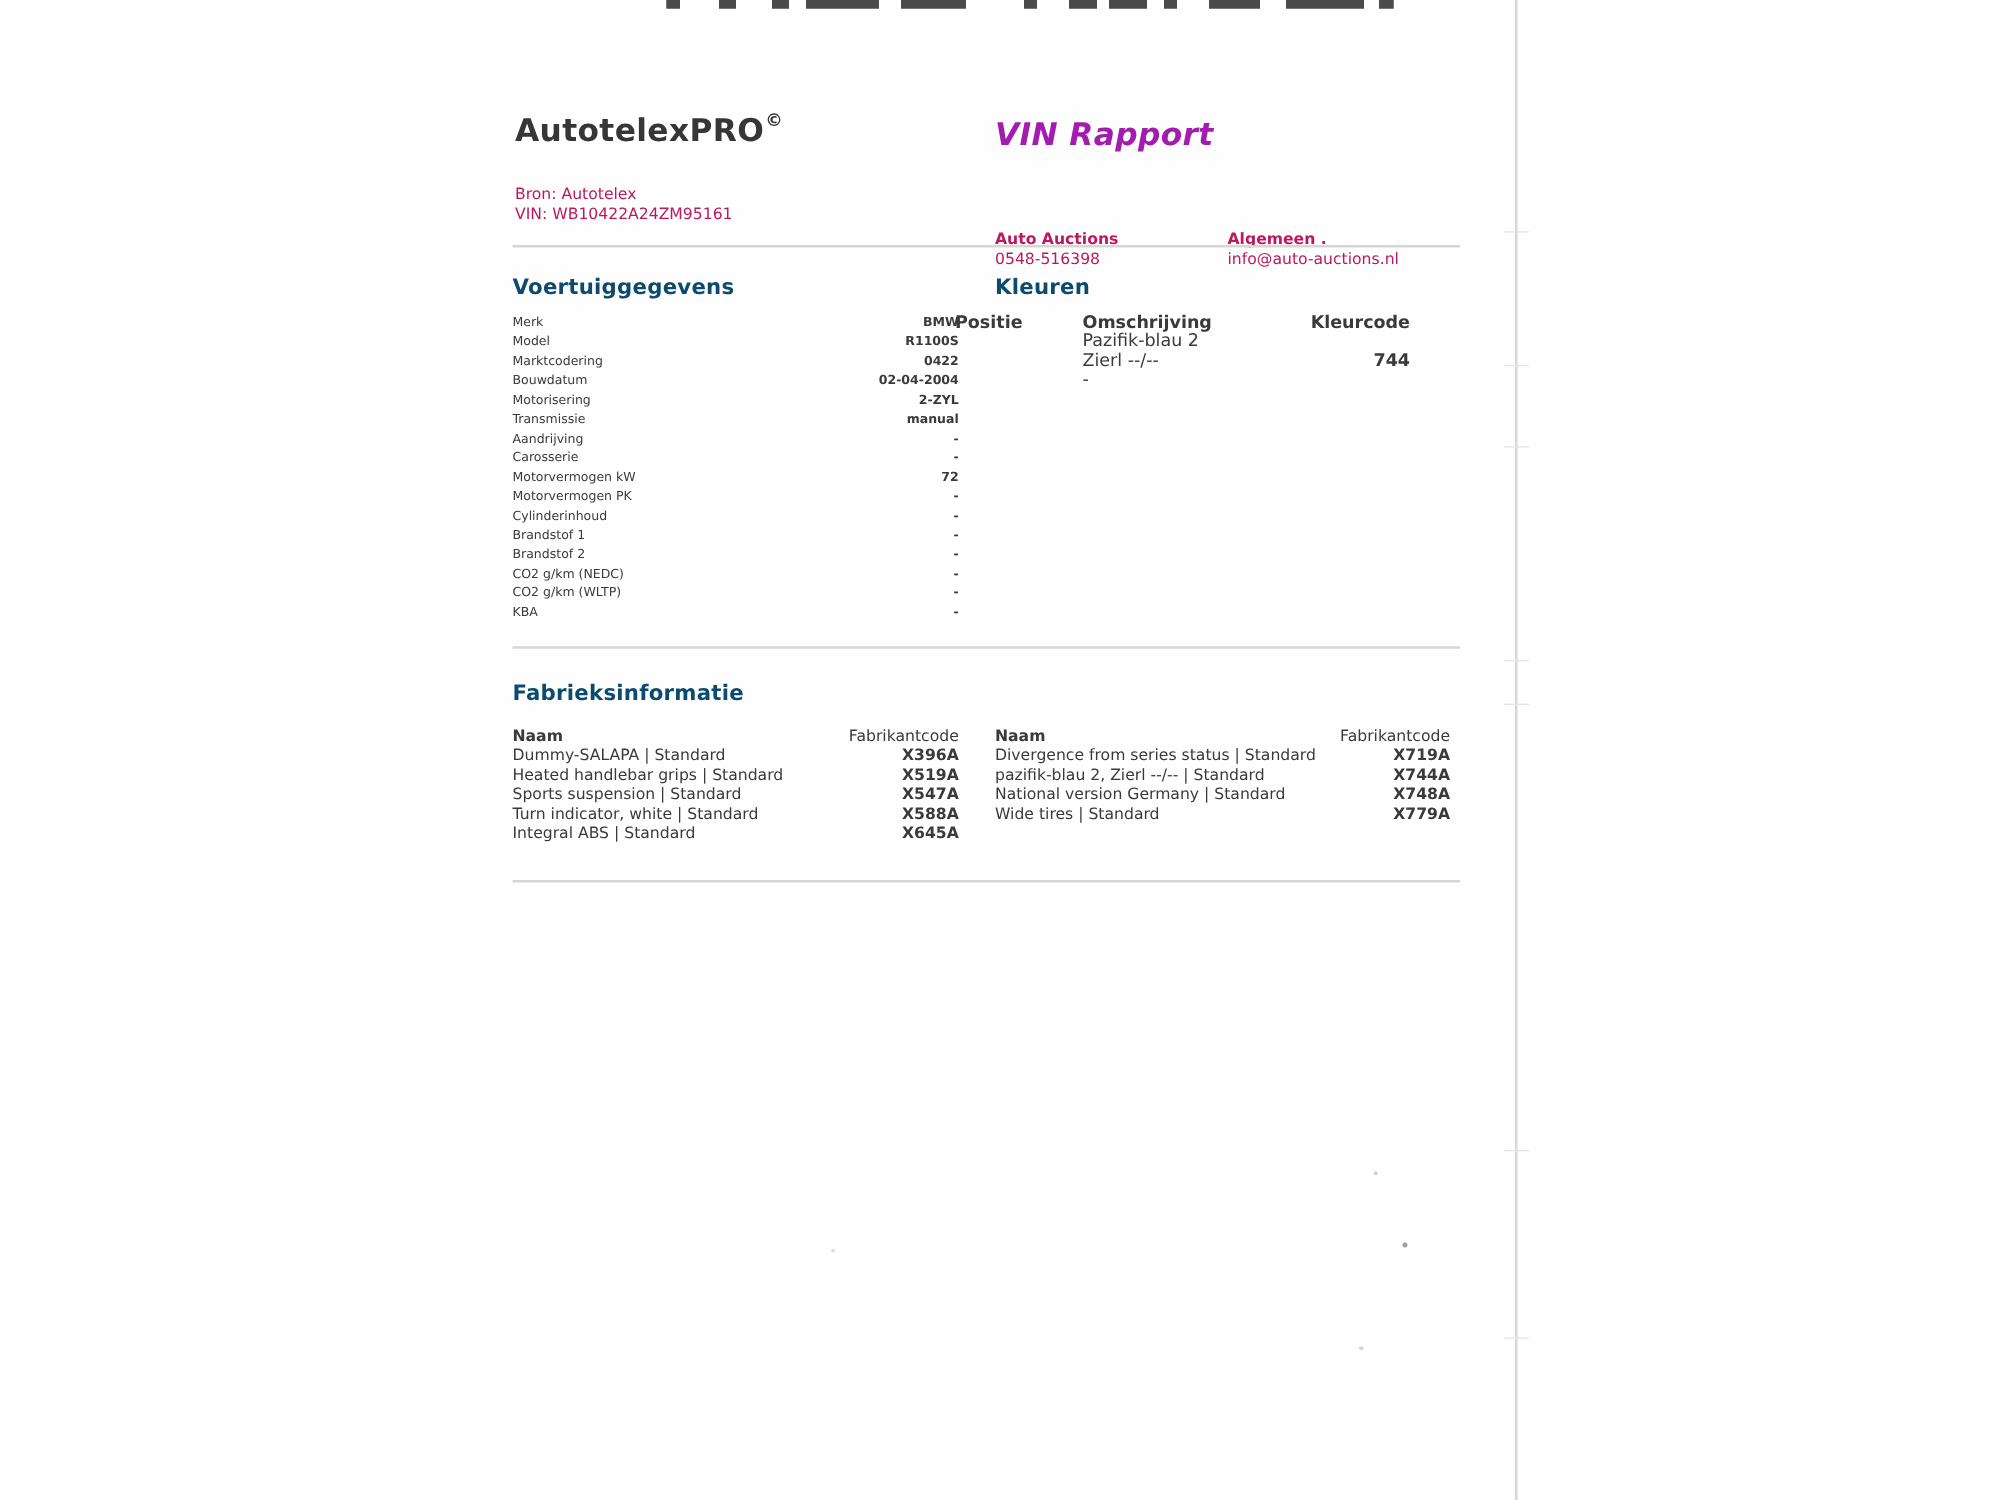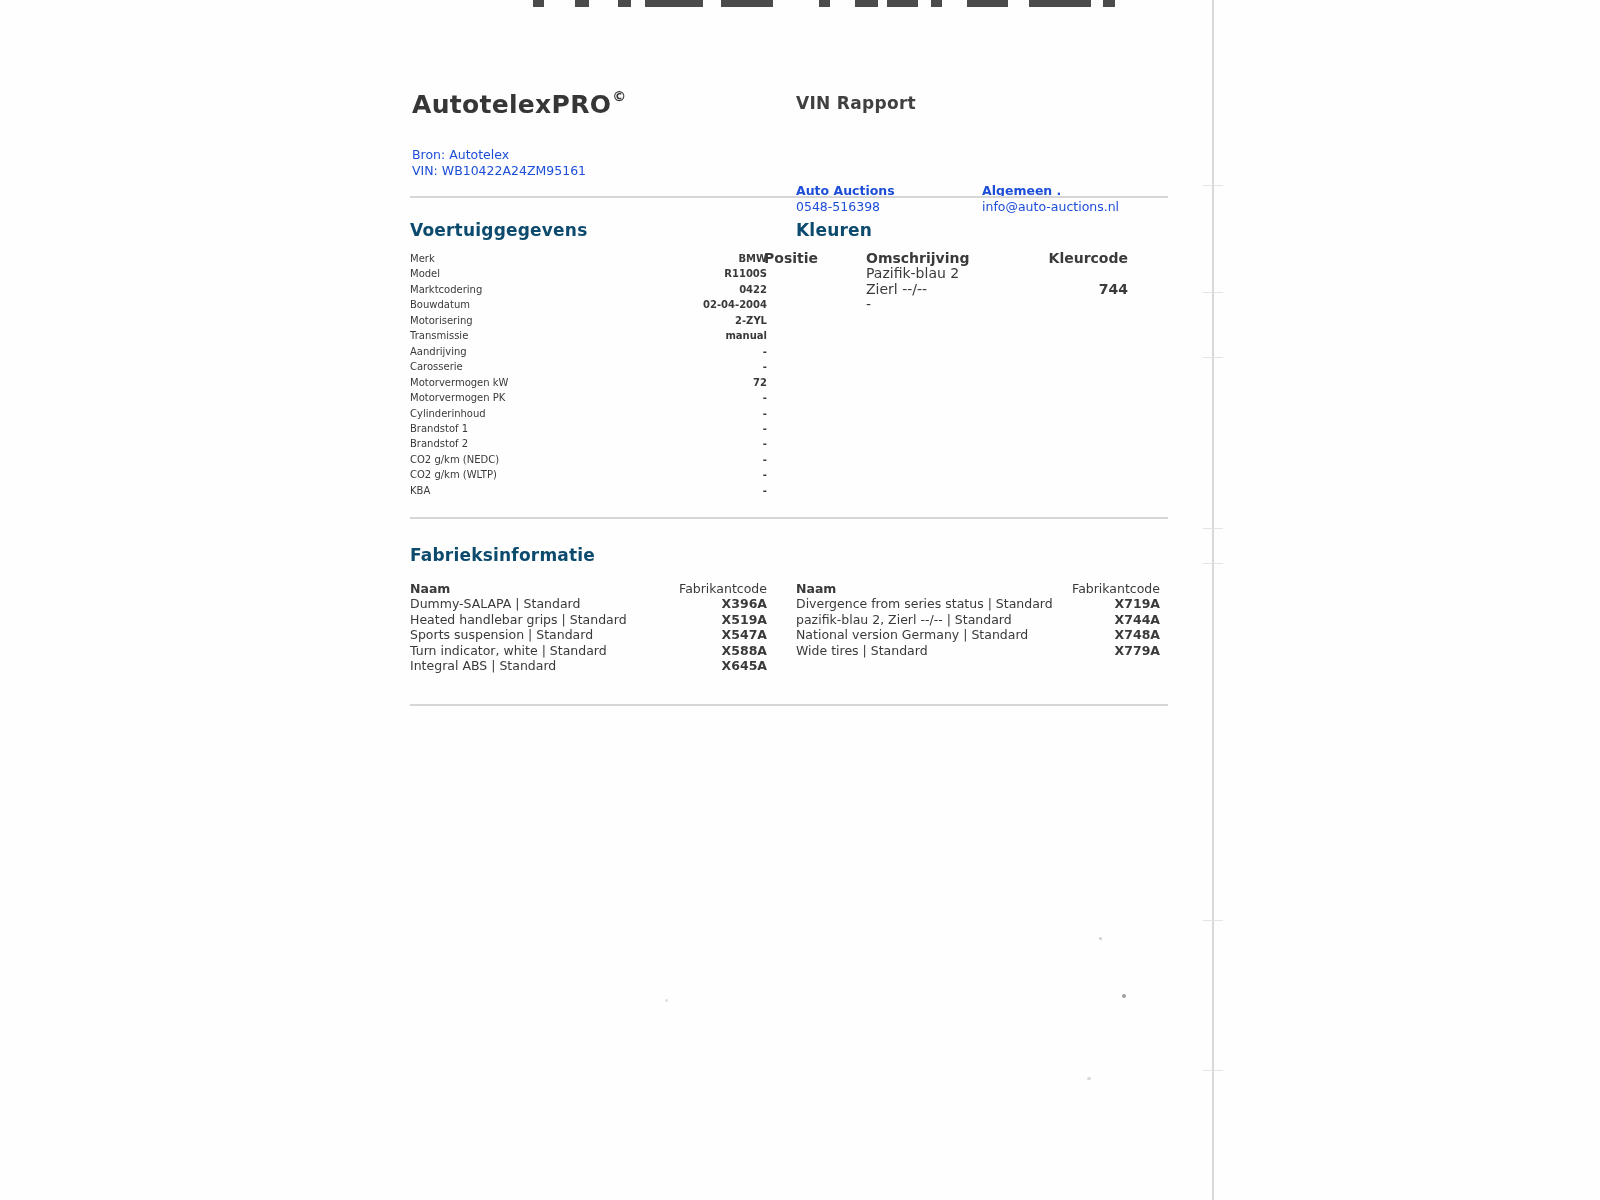--- a/index.html
+++ b/index.html
@@ -29,23 +29,23 @@
       #4b4b4b 496px 558px, transparent 558px 570px,
       #4b4b4b 570px 582px);
   }
   .edge-line{position:absolute;left:1212px;top:0;width:2px;height:1200px;background:#d8d8d8;}
   .edge-tick{position:absolute;left:1203px;width:20px;height:1px;background:#e4e4e4;}
   .speck{position:absolute;border-radius:50%;}
 
   
   .brand{position:absolute;left:412px;top:90px;font-size:25px;font-weight:bold;color:#363636;letter-spacing:.3px;}
   .brand sup{font-size:14px;position:relative;top:-3px;left:1px;}
-  .report-title{position:absolute;left:796px;top:93px;font-size:17px;font-weight:bold;color:#404040;letter-spacing:.3px;}
-
-  .meta{position:absolute;top:147px;font-size:12.5px;line-height:15.6px;color:#1d4ed8;}
+  .report-title{position:absolute;left:796px;top:93px;font-size:25px;font-weight:bold;color:#a21caf;letter-spacing:.3px;font-style:italic;}
+
+  .meta{position:absolute;top:147px;font-size:12.5px;line-height:15.6px;color:#be185d;}
   .meta-left{left:412px;}
   .meta-company{left:796px;}
   .meta-general{left:982px;}
   .meta .b{font-weight:bold;margin-top:36px;}
 
   .sep{position:absolute;left:410px;width:758px;height:2px;background:#d6d6d6;}
   .sep-1{top:196px;}
   .sep-2{top:517px;}
   .sep-3{top:704px;}
 

